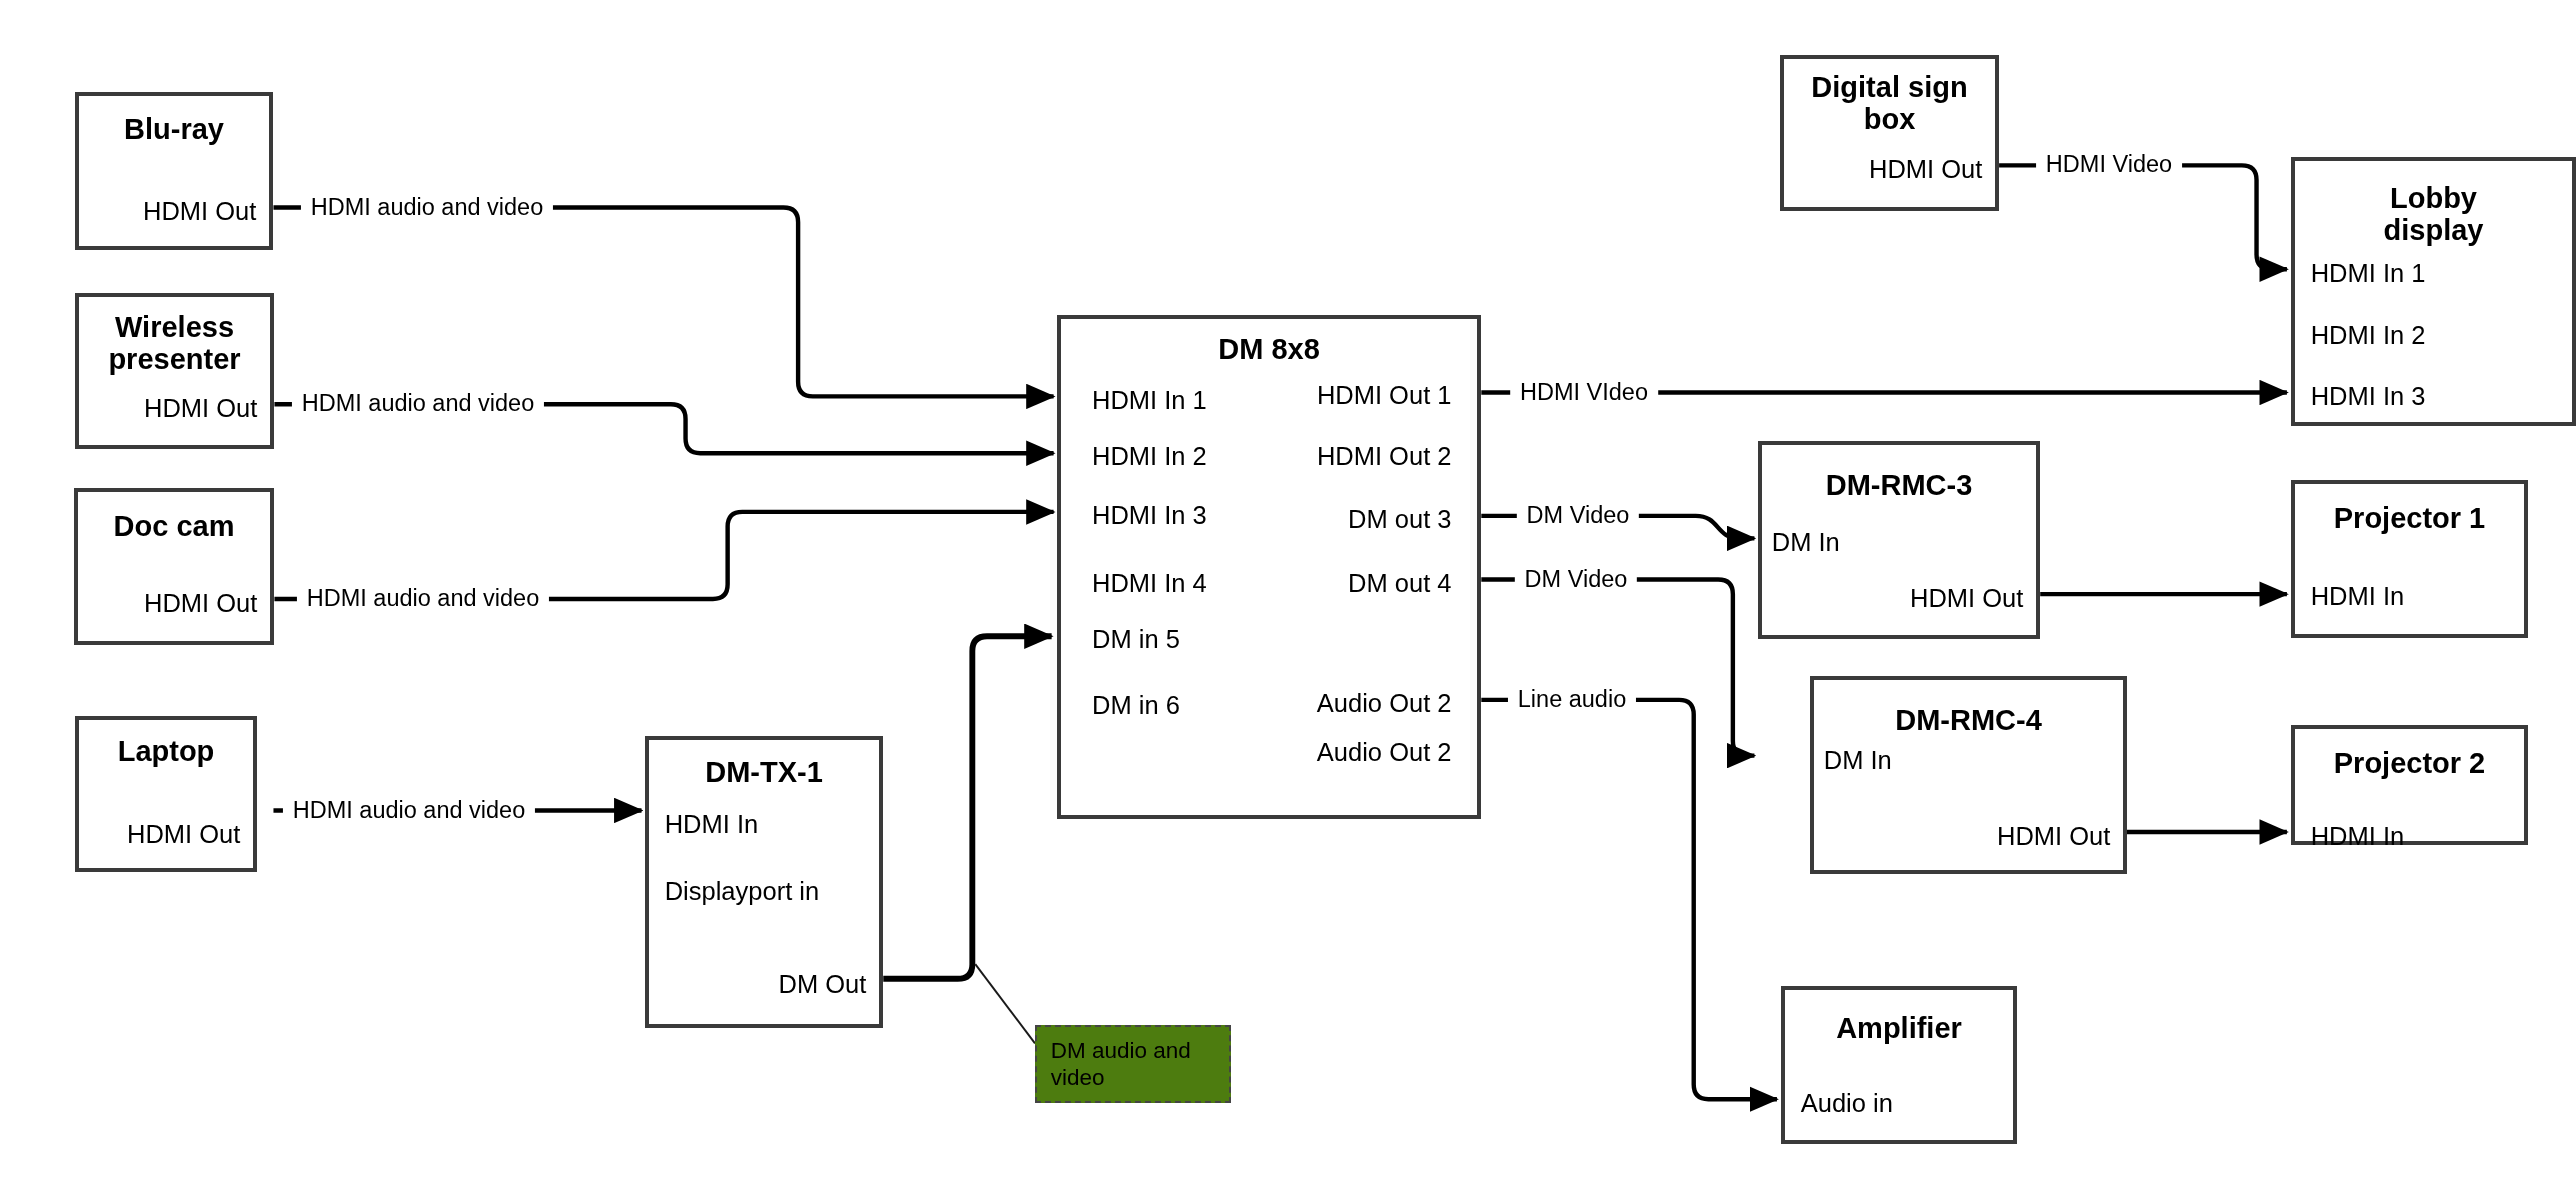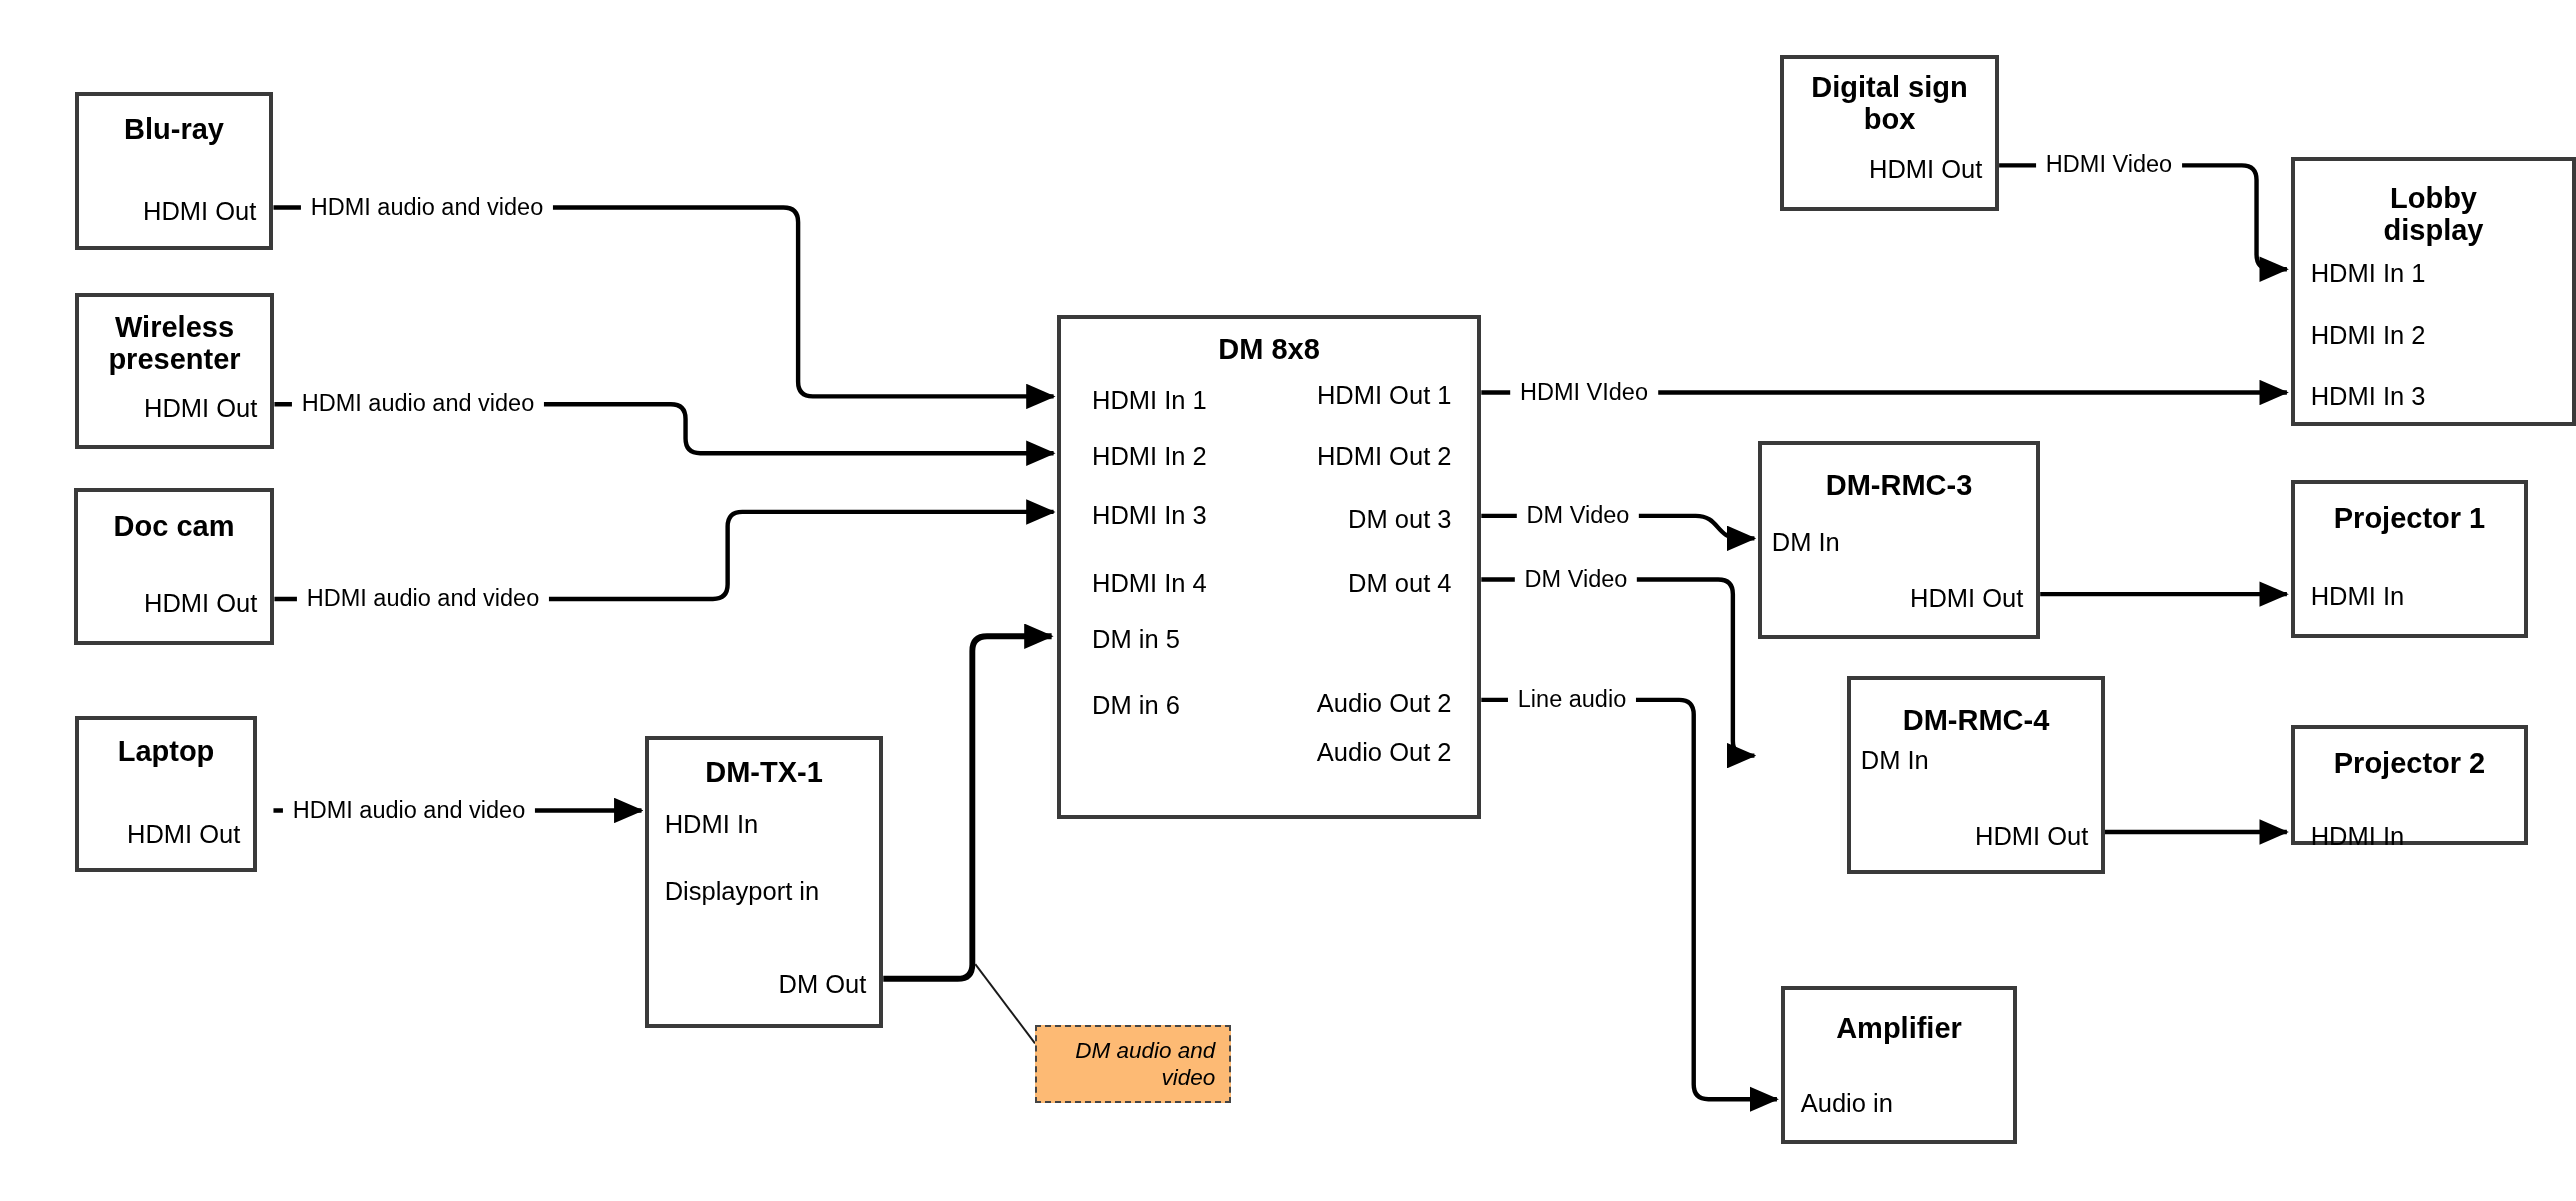--- a/index.html
+++ b/index.html
@@ -25,23 +25,23 @@
   .port.r{right:12.7px;text-align:right;}
   .node.dm8x8 .port.l{left:31px;}
   .node.dm8x8 .port.r{right:25.5px;}
   .node.rmc .port.l{left:9.8px;}
   .edge-label{
     position:absolute;transform:translate(-50%,-50%);
     background:#ffffff;padding:0 9.8px;font-size:23.5px;line-height:27.4px;
     white-space:nowrap;
   }
   .callout{
-    position:absolute;border:2px dashed #444;background:#fdba74;
+    position:absolute;border:2px dashed #444;background:#4d7c0f;
     box-sizing:border-box;display:flex;align-items:center;justify-content:center;
-    text-align:right;font-size:22.5px;line-height:27.4px;padding:3.9px 13.7px;font-style:italic;
+    text-align:left;font-size:22.5px;line-height:27.4px;padding:3.9px 13.7px;
   }
 </style>
 </head>
 <body>
 
 <div class="canvas">
 
   <svg class="wires" width="2576" height="1201" viewBox="0 0 2631 1227">
     <defs>
       <marker id="arrow" markerUnits="userSpaceOnUse" markerWidth="30" markerHeight="26" refX="28" refY="13" orient="auto">
@@ -123,21 +123,21 @@
     <div class="title" style="top:23.5px">DM-RMC-3</div>
     <div class="port l" style="top:83px">DM In</div>
     <div class="port r" style="top:139px">HDMI Out</div>
   </div>
 
   <div class="node" style="left:2291px;top:480px;width:237px;height:158px">
     <div class="title" style="top:17.6px">Projector 1</div>
     <div class="port l" style="top:98px">HDMI In</div>
   </div>
 
-  <div class="node rmc" style="left:1847px;top:676px;width:258px;height:198px">
+  <div class="node rmc" style="left:1810px;top:676px;width:317px;height:198px">
     <div class="title" style="top:23.5px">DM-RMC-4</div>
     <div class="port l" style="top:66px">DM In</div>
     <div class="port r" style="top:142px">HDMI Out</div>
   </div>
 
   <div class="node" style="left:2291px;top:725px;width:237px;height:120px">
     <div class="title" style="top:17.6px">Projector 2</div>
     <div class="port l" style="top:93px">HDMI In</div>
   </div>
 

